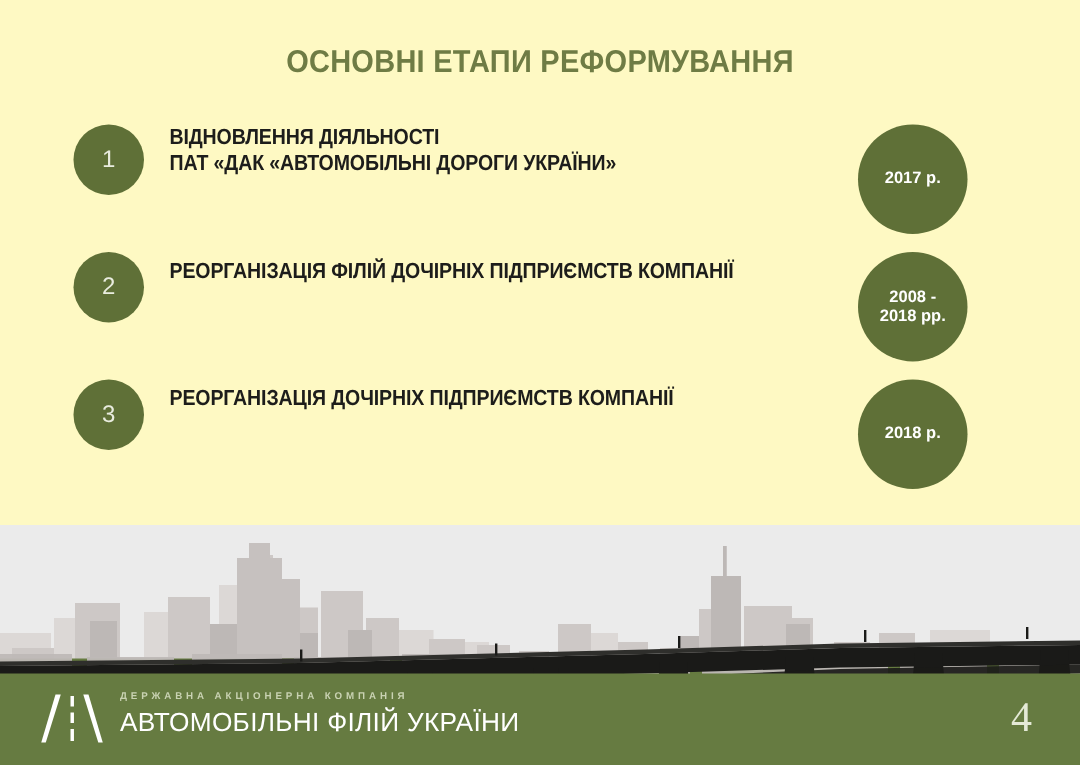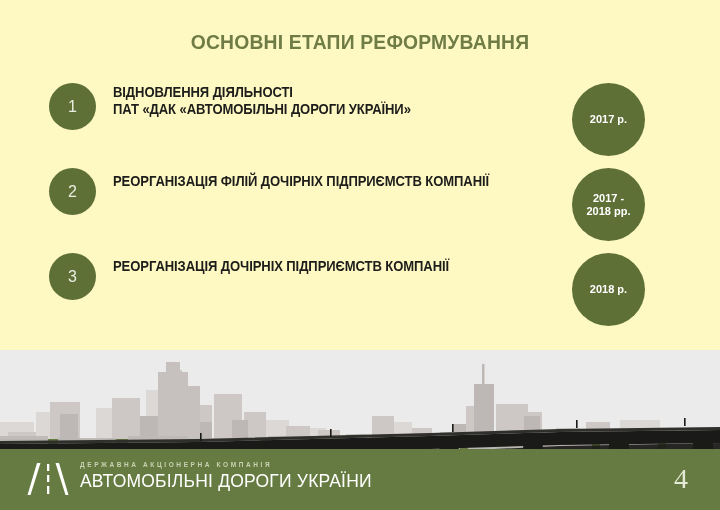--- a/index.html
+++ b/index.html
@@ -181,21 +181,21 @@
 
     <div class="step-row r2">
       <div class="step-num">
         <span>2</span>
       </div>
       <div class="step-text">
         <span class="l1">РЕОРГАНІЗАЦІЯ ФІЛІЙ ДОЧІРНІХ ПІДПРИЄМСТВ КОМПАНІЇ</span>
         <span class="l2"></span>
       </div>
       <div class="step-badge">
-        <span>2017 -</span>
+        <span>2008 -</span>
         <span>2018 рр.</span>
       </div>
     </div>
 
     <div class="step-row r3">
       <div class="step-num">
         <span>3</span>
       </div>
       <div class="step-text">
         <span class="l1">РЕОРГАНІЗАЦІЯ ДОЧІРНІХ ПІДПРИЄМСТВ КОМПАНІЇ</span>
@@ -323,18 +323,18 @@
       <svg viewBox="0 0 42 36" xmlns="http://www.w3.org/2000/svg">
         <path d="M13.5,2 L3.5,34 L0.5,34 L10,2 Z" fill="#ffffff"></path>
         <path d="M28.5,2 L38.5,34 L41.5,34 L32,2 Z" fill="#ffffff"></path>
         <rect x="20" y="3" width="2.3" height="7" fill="#ffffff"></rect>
         <rect x="20" y="14" width="2.3" height="7" fill="#ffffff"></rect>
         <rect x="20" y="25" width="2.3" height="8" fill="#ffffff"></rect>
       </svg>
     </div>
     <div class="logo-text">
       <div class="logo-caption">ДЕРЖАВНА АКЦІОНЕРНА КОМПАНІЯ</div>
-      <div class="logo-name">АВТОМОБІЛЬНІ ДОРОГИ УКРАЇНИ</div>
+      <div class="logo-name">АВТОМОБІЛЬНІ ФІЛІЙ УКРАЇНИ</div>
     </div>
     <div class="page-number">4</div>
   </div>
 
 </div>
 
 </body></html>

